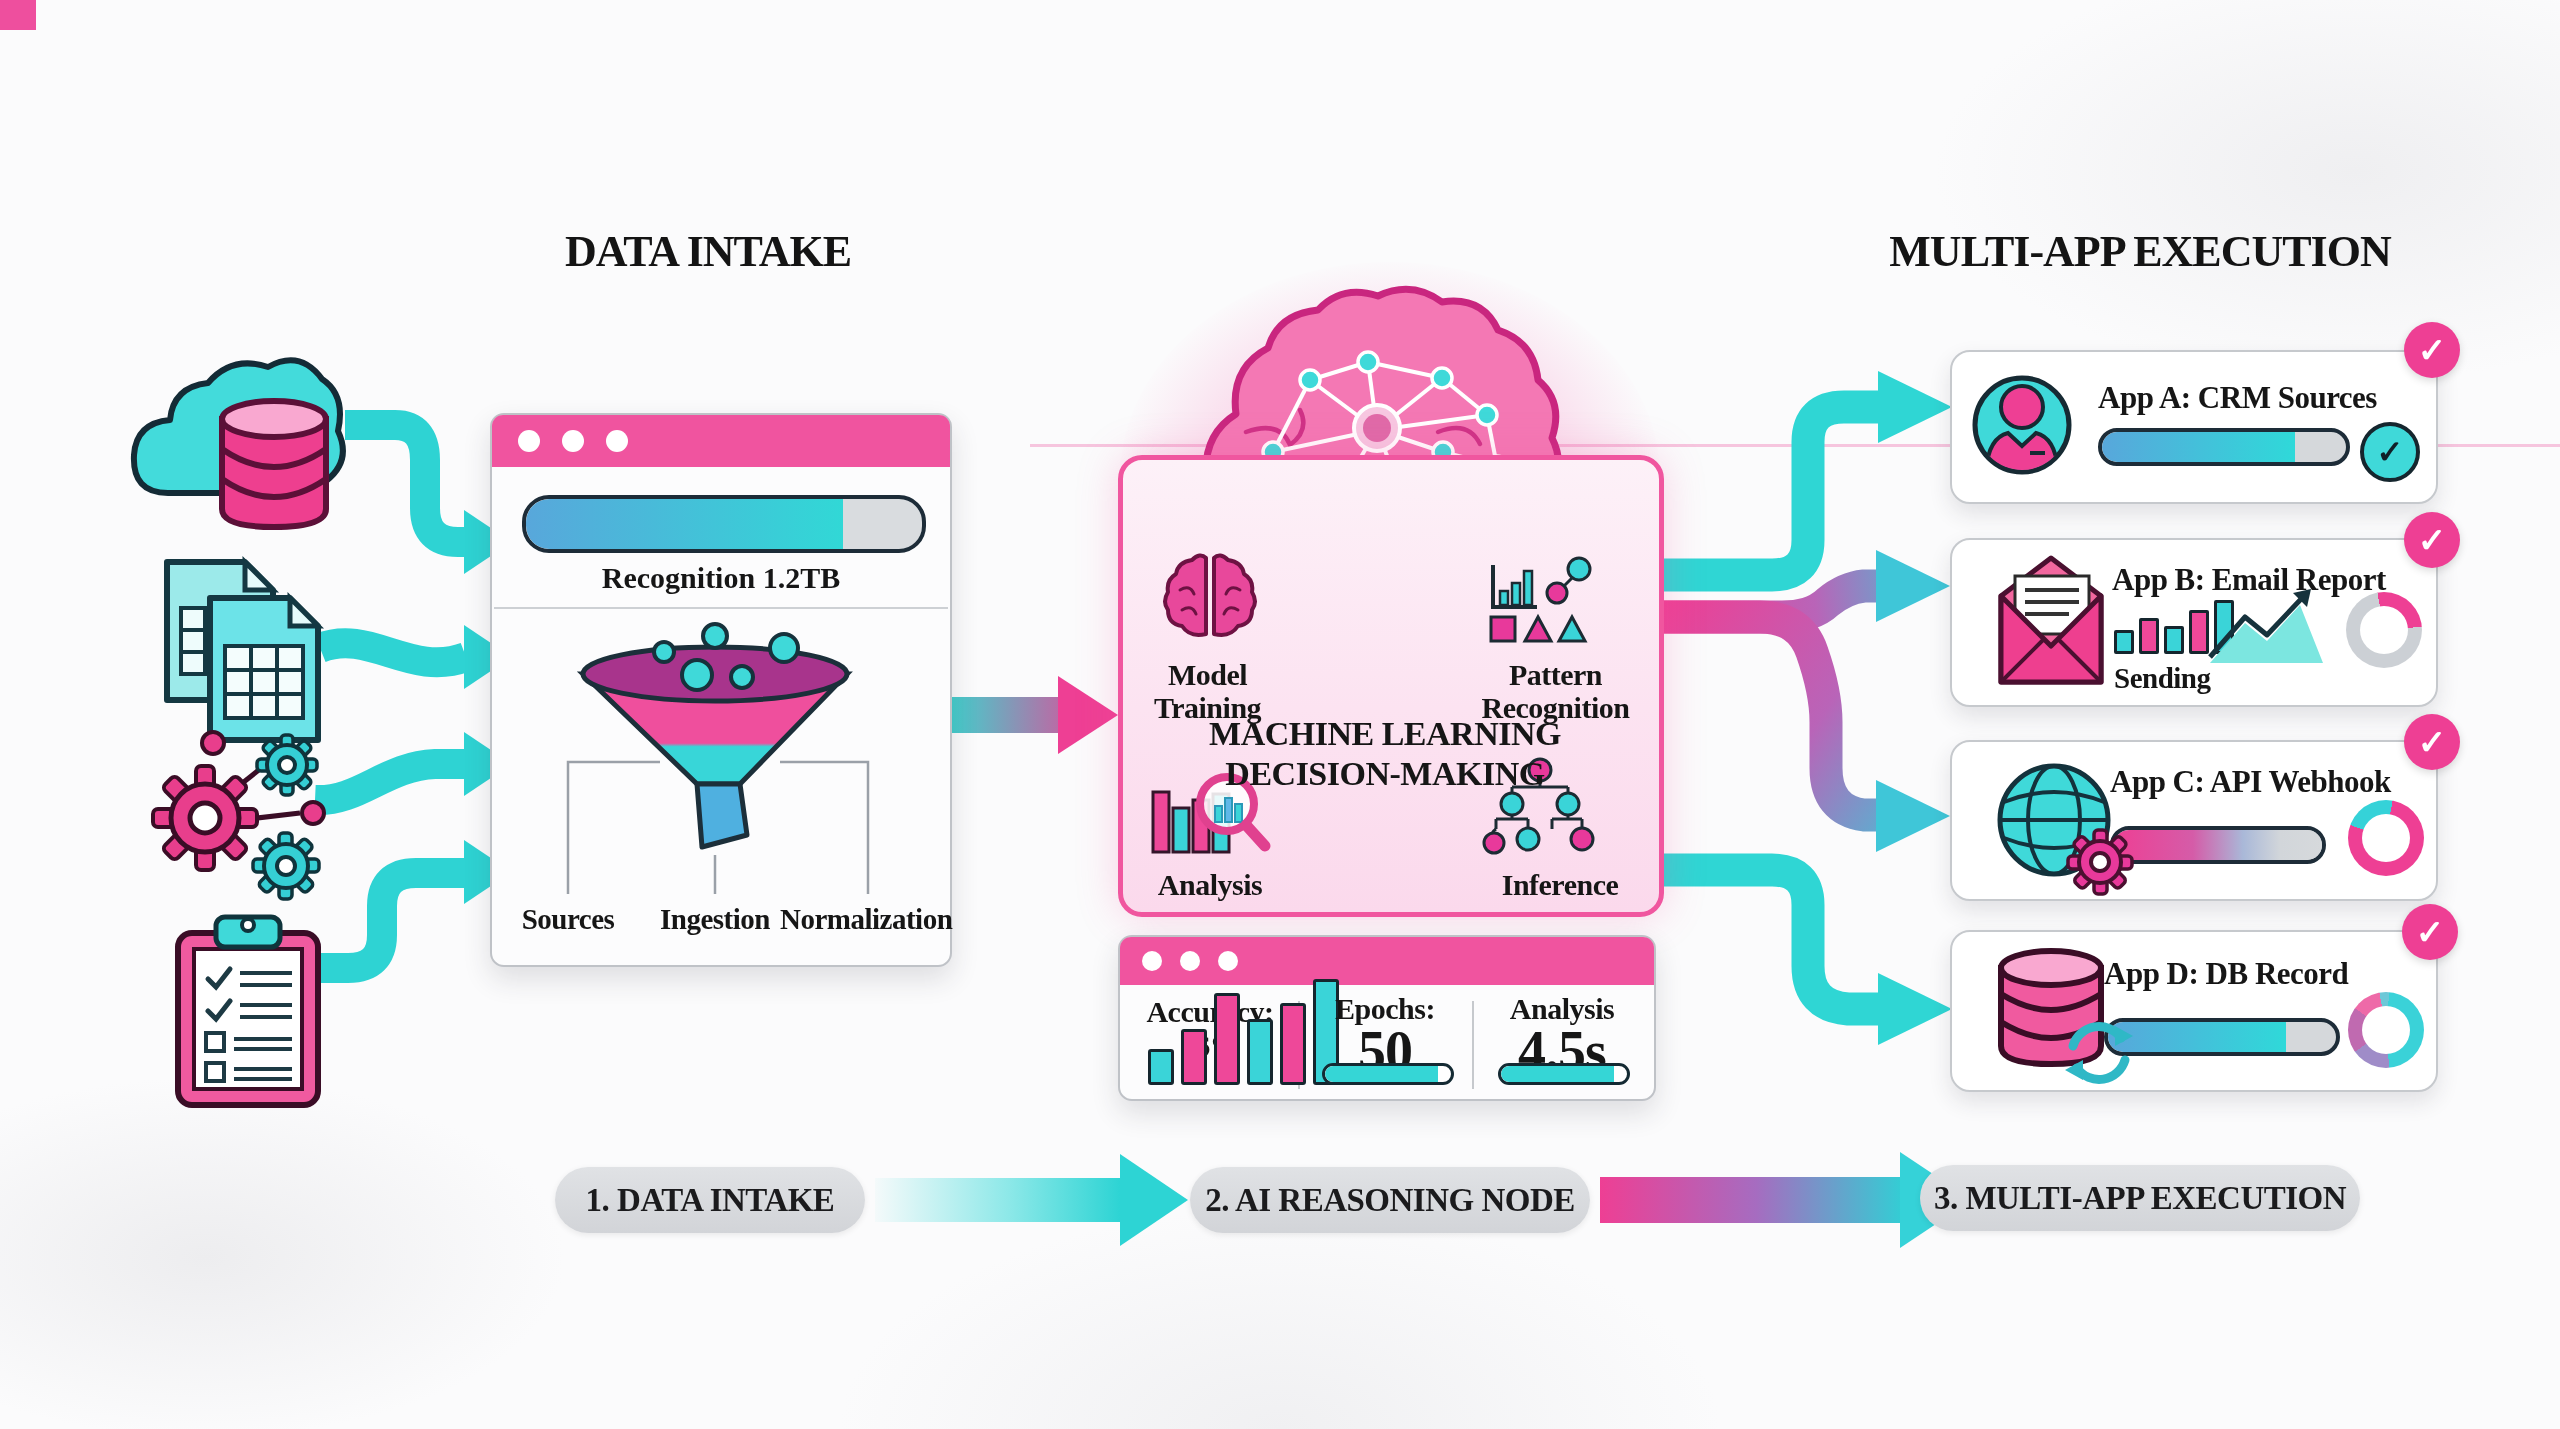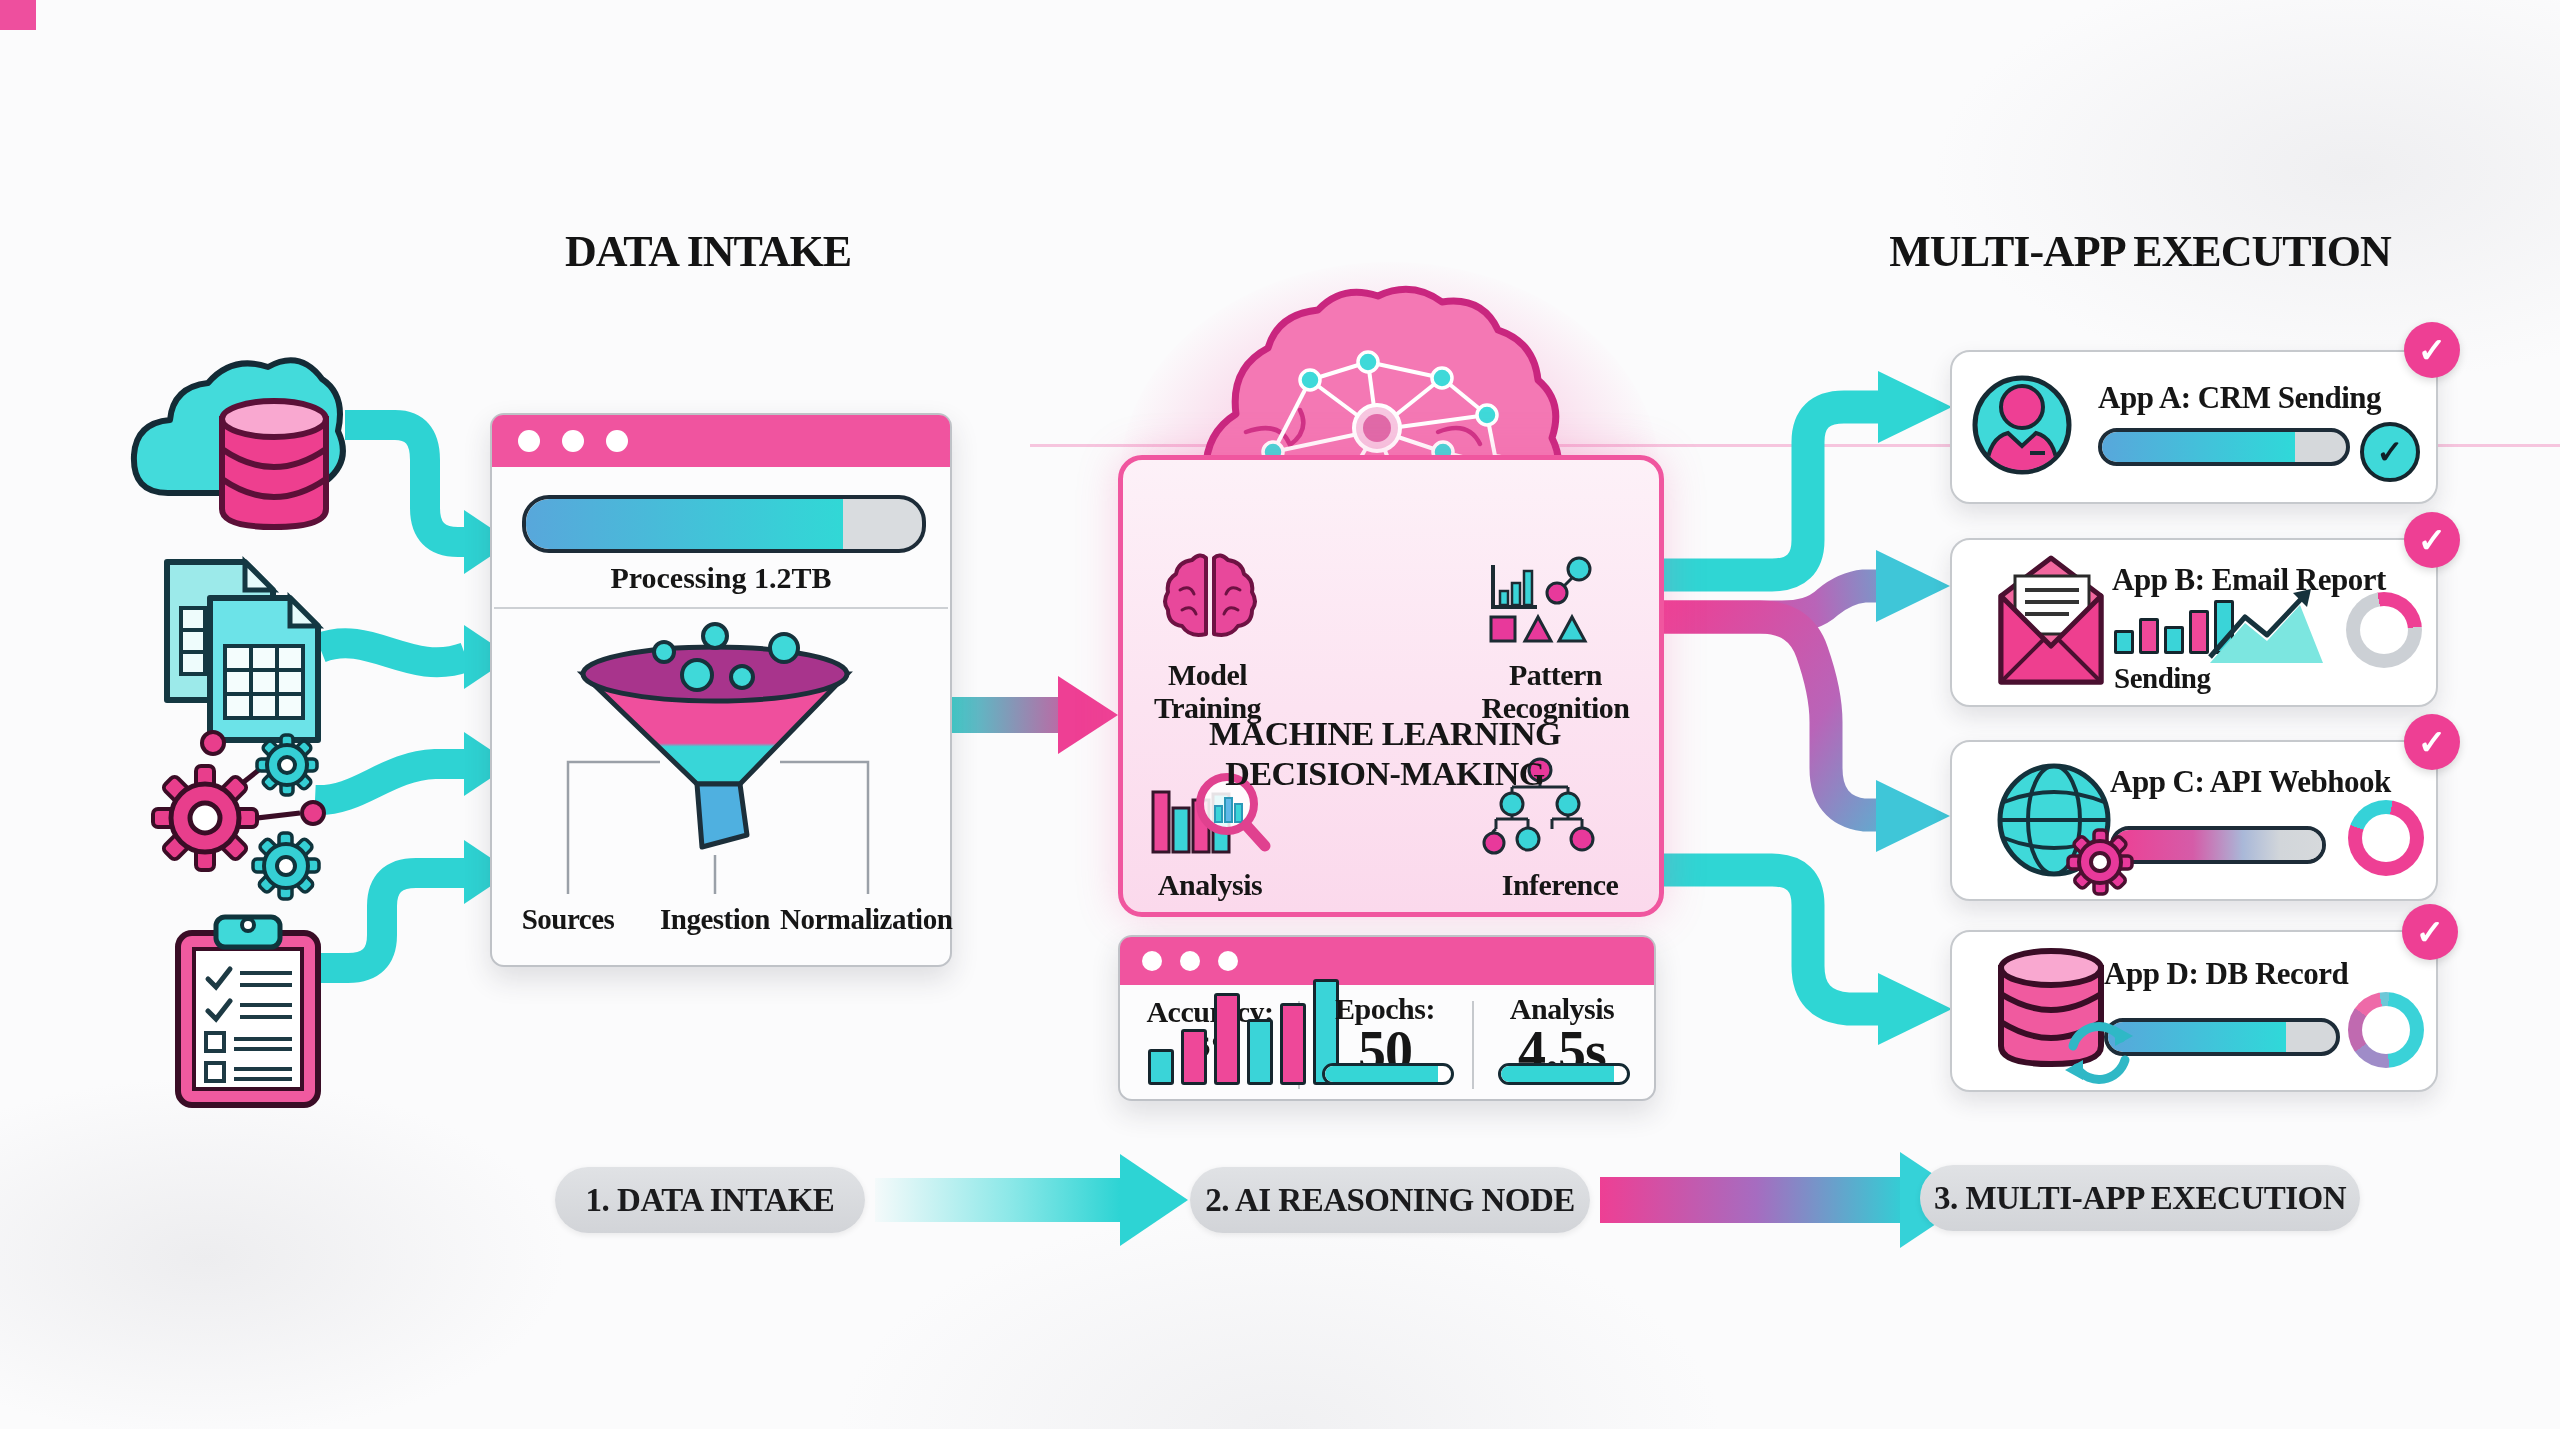--- a/index.html
+++ b/index.html
@@ -304,21 +304,21 @@
     <div class="titlebar">
       <div class="dots">
           <b></b>
           <b></b>
           <b></b>
         </div>
     </div>
     <div class="proc-track">
       <div class="proc-fill" style="width: 80%;"></div>
     </div>
-    <div class="proc-label">Processing 1.2TB</div>
+    <div class="proc-label">Recognition 1.2TB</div>
     <div class="divider"></div>
 
     <svg class="abs" style="left:0;top:0;" width="458" height="550" viewBox="0 0 458 550">
       <defs>
         <linearGradient id="g-funnel" x1="0" y1="259" x2="0" y2="432" gradientUnits="userSpaceOnUse">
           <stop offset="0" stop-color="#ef4f9d"></stop>
             <stop offset=".40" stop-color="#ef4f9d"></stop>
           <stop offset=".42" stop-color="#38d6d8"></stop>
             <stop offset=".62" stop-color="#38d6d8"></stop>
           <stop offset=".64" stop-color="#4fb0e0"></stop>
@@ -442,21 +442,21 @@
       </div>
 
     <div class="metric-label" style="left:356px;top:55px;width:172px;">Analysis</div>
     <div class="metric-value" style="left:356px;top:82px;width:172px;">4.5s</div>
     <div class="pill-meter" style="left:378px;bottom:14px;width:126px;">
         <div style="width: 90%;"></div>
       </div>
   </div>
 
   <div class="card" style="top:350px;height:150px;">
-    <div class="card-title" style="left:146px;top:28px;">App A: CRM Sending</div>
+    <div class="card-title" style="left:146px;top:28px;">App A: CRM Sources</div>
     <div class="prog" style="left:146px;top:76px;width:244px;">
       <div class="fill-bluteal" style="width: 79%;"></div>
     </div>
   </div>
   <svg class="abs" style="left:1965px;top:368px;" width="115" height="115" viewBox="1965 368 115 115">
     <circle cx="2022" cy="425" r="47" fill="#3fd9d9" stroke="#162a33" stroke-width="5"></circle>
     <g clip-path="url(#clip-avatar)">
       <circle cx="2022" cy="407" r="21" fill="#ee3f94" stroke="#162a33" stroke-width="4"></circle>
       <path d="M1986,472 Q1988,438 2008,433 L2022,446 L2036,433 Q2056,438 2058,472 Z" fill="#ee3f94" stroke="#162a33" stroke-width="4"></path>
       <line x1="2030" y1="453" x2="2045" y2="453" stroke="#162a33" stroke-width="4"></line>

